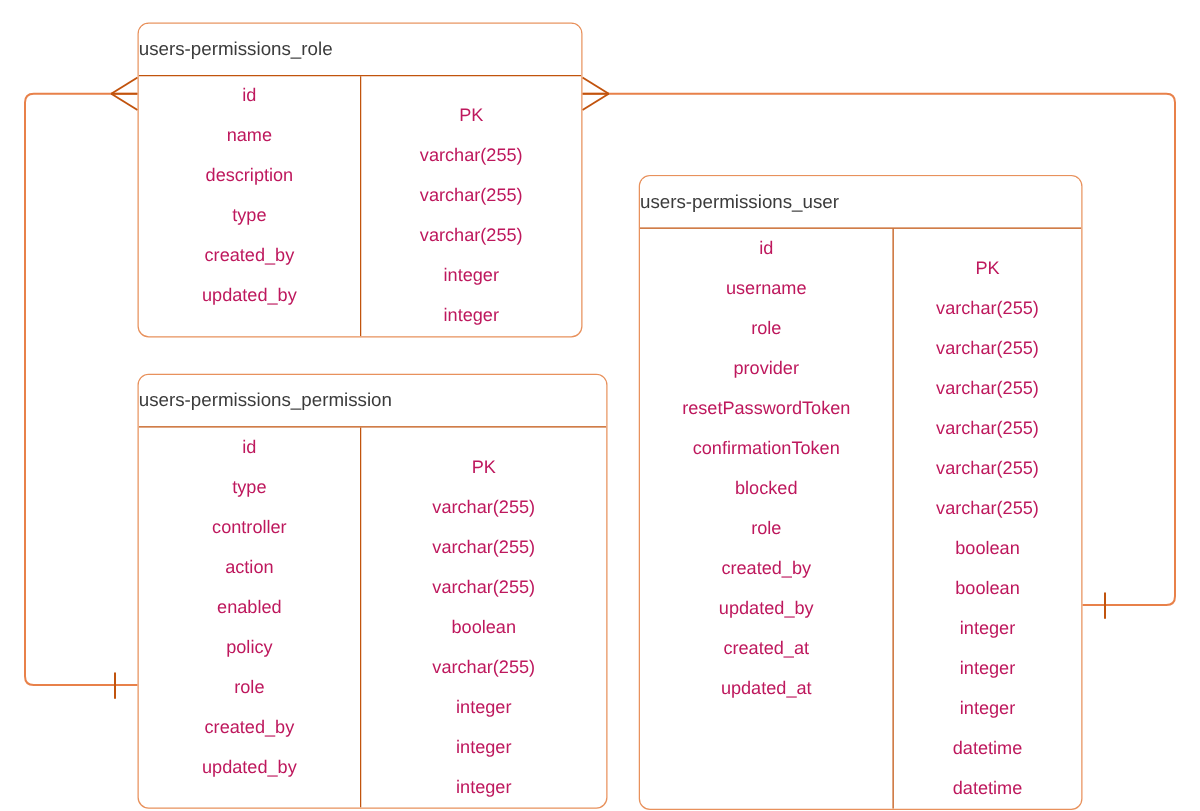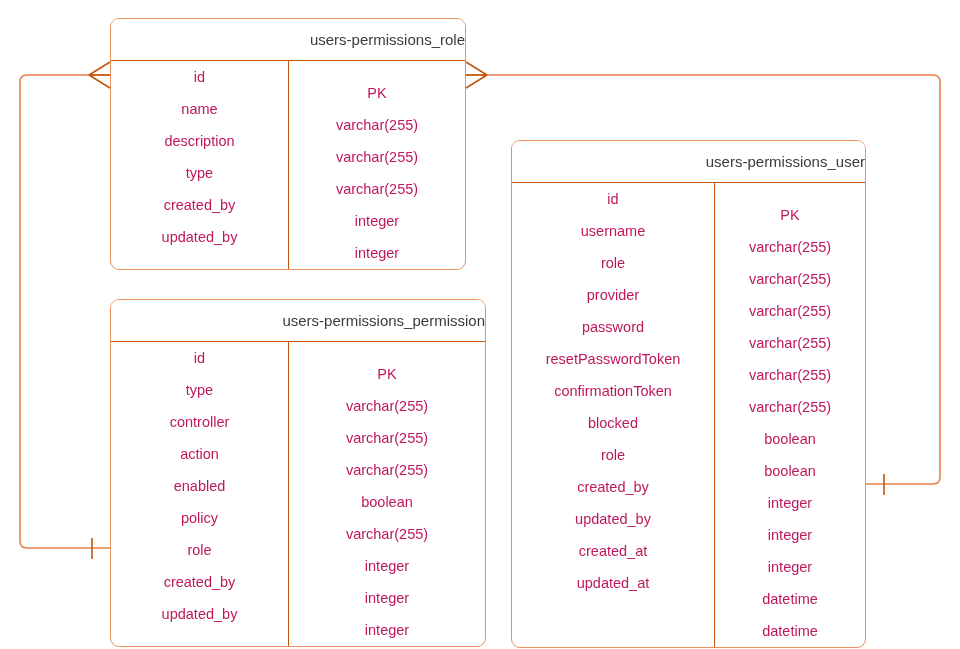--- a/index.html
+++ b/index.html
@@ -39,21 +39,21 @@
     box-sizing: border-box;
     background: #ffffff;
     border: 1.4px solid #e8915c;
     border-radius: 9px;
     overflow: hidden;
   }
 
   .entity-title {
     height: 41px;
     line-height: 41px;
-    text-align: right;
+    text-align: left;
     font-size: 15px;
     color: #3b3b3b;
     border-bottom: 1.6px solid #c1530d;
     background: #ffffff;
     white-space: nowrap;
   }
 
   .entity-body {
     display: flex;
     width: 100%;
@@ -176,21 +176,20 @@
   </div>
 
   <div class="entity" id="entity-user">
     <div class="entity-title">users-permissions_user</div>
     <div class="entity-body">
       <div class="col-names">
         <div class="cell">id</div>
         <div class="cell">username</div>
         <div class="cell">role</div>
         <div class="cell">provider</div>
-        <div class="cell">password</div>
         <div class="cell">resetPasswordToken</div>
         <div class="cell">confirmationToken</div>
         <div class="cell">blocked</div>
         <div class="cell">role</div>
         <div class="cell">created_by</div>
         <div class="cell">updated_by</div>
         <div class="cell">created_at</div>
         <div class="cell">updated_at</div>
       </div>
       <div class="col-types">

